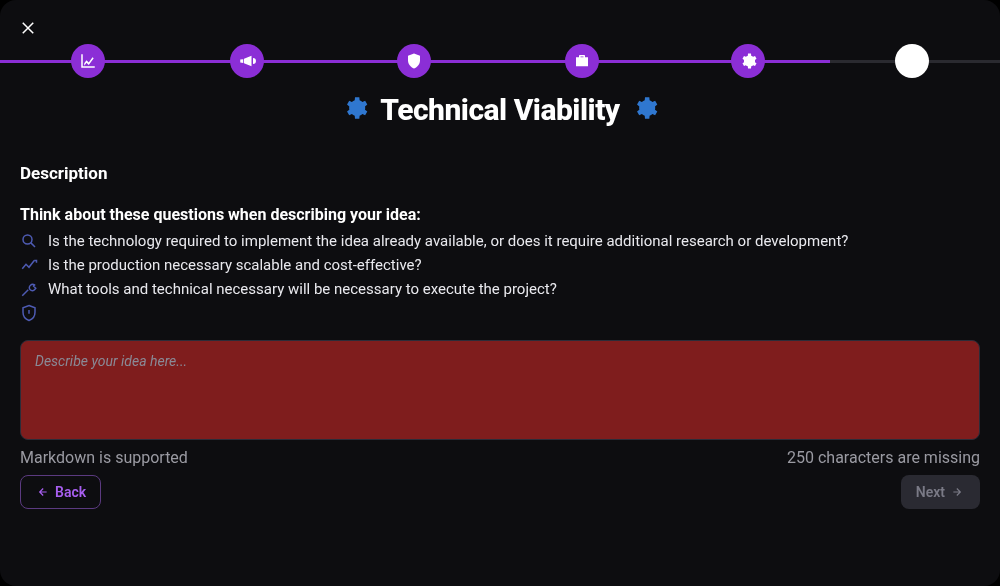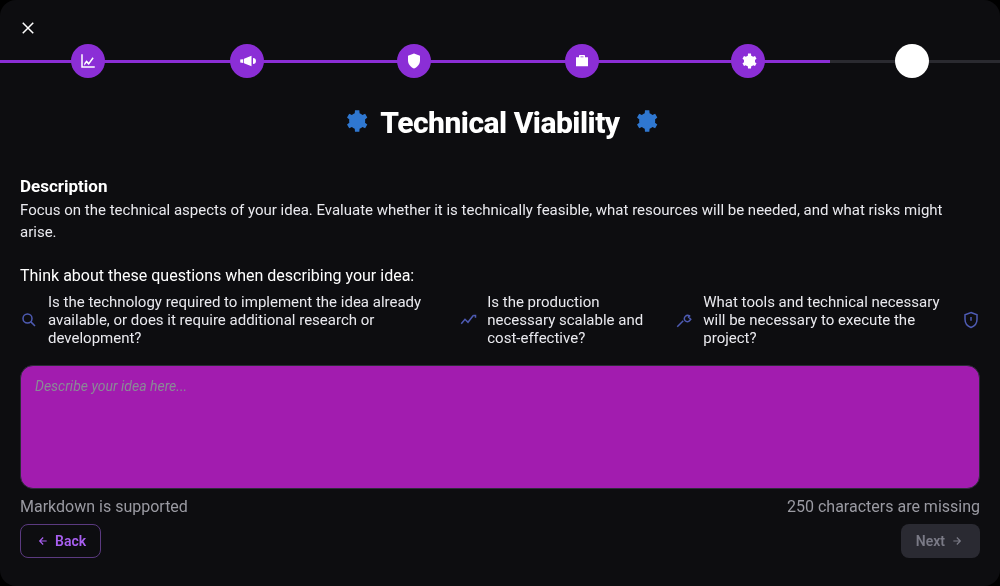--- a/index.html
+++ b/index.html
@@ -13,35 +13,35 @@
   .track-fill { position:absolute; left:0; top:16px; height:3px; background:#8b2ed6; }
   .nodes { position:absolute; left:0; right:0; top:0; height:34px; }
   .node { position:absolute; top:0; width:34px; height:34px; border-radius:50%; display:flex; align-items:center; justify-content:center; transform:translateX(-50%); }
   .node.filled { background:#8b2ed6; color:#fff; }
   .node.pending { background:#fff; }
   .node.pending .icn { filter: grayscale(1); opacity:0.45; }
   .icn { width:18px; height:18px; display:block; }
   .icn svg { width:100%; height:100%; fill:currentColor; }
 
   .content { padding: 24px 20px 0 20px; }
-  .title-row { display:flex; align-items:center; justify-content:center; gap:12px; margin-top:27px; }
+  .title-row { display:flex; align-items:center; justify-content:center; gap:12px; margin-top:14px; }
   .title-row h1 { font-size:30px; font-weight:800; letter-spacing:-0.5px; }
   .gearblue svg { width:26px; height:26px; fill:#2f77d0; }
 
   .sect-h { font-size:17px; font-weight:700; margin-top:12px; }
   .desc-text { font-size:15px; color:#e9e9ee; margin-top:4px; line-height:1.45; }
 
-  .q-head { font-size:16px; font-weight:400; margin-top:22px; }
-  .qlist { margin-top:8px; display:flex; flex-direction:row; gap:6px;}
+  .q-head { font-size:16px; font-weight:700; margin-top:22px; }
+  .qlist { margin-top:8px; display:flex; flex-direction:column; gap:6px;}
   .qrow { display:flex; align-items:center; gap:10px; font-size:15px; color:#e9e9ee;}
   .qicon { width:18px; height:18px; flex:0 0 18px; color:#4e5bb3; }
   .qicon svg { width:100%; height:100%; stroke:#4e5bb3; fill:none; stroke-width:2; }
 
   .textarea { margin:18px 20px 0 20px; }
-  textarea { width:100%; height:124px; resize:none; border-radius:13px; background:#a21caf; border:1px solid #2c2c38; padding:12px 14px; color:#fff; font-size:14px; font-family:inherit; outline:none;}
+  textarea { width:100%; height:100px; resize:none; border-radius:8px; background:#7f1d1d; border:1px solid #2c2c38; padding:12px 14px; color:#fff; font-size:14px; font-family:inherit; outline:none;}
   textarea::placeholder { color:#8a8a96; font-style:italic; }
 
   .meta-row { display:flex; justify-content:space-between; padding:4px 20px 0 20px; font-size:16px; color:#9a9aa2;}
   .btn-row { display:flex; justify-content:space-between; padding:8px 20px 14px 20px;}
   .btn { display:inline-flex; align-items:center; gap:6px; padding:8px 14px; border-radius:8px; font-size:14px; font-weight:600; cursor:pointer; border:1px solid transparent;}
   .btn.back { color:#a85ff0; border-color:#5b3a80; background:transparent;}
   .btn.next { background:#2a2a32; color:#7a7a86; cursor:not-allowed;}
   .arrow { width:14px; height:14px; }
   .arrow svg { width:100%; height:100%; stroke:currentColor; stroke-width:2; fill:none;}
 </style>
@@ -98,21 +98,20 @@
           <path d="M12 8a4 4 0 100 8 4 4 0 000-8zm9.4 4a7.5 7.5 0 00-.15-1.5l2.1-1.64-2-3.46-2.5 1a7.6 7.6 0 00-2.6-1.5L16 2h-4l-.25 2.9a7.6 7.6 0 00-2.6 1.5l-2.5-1-2 3.46 2.1 1.64A7.5 7.5 0 006.6 12c0 .5.05 1 .15 1.5l-2.1 1.64 2 3.46 2.5-1a7.6 7.6 0 002.6 1.5L12 22h4l.25-2.9a7.6 7.6 0 002.6-1.5l2.5 1 2-3.46-2.1-1.64c.1-.5.15-1 .15-1.5z"></path>
         </svg></span>
     <h1>Technical Viability</h1>
     <span class="gearblue"><svg viewBox="0 0 24 24">
           <path d="M12 8a4 4 0 100 8 4 4 0 000-8zm9.4 4a7.5 7.5 0 00-.15-1.5l2.1-1.64-2-3.46-2.5 1a7.6 7.6 0 00-2.6-1.5L16 2h-4l-.25 2.9a7.6 7.6 0 00-2.6 1.5l-2.5-1-2 3.46 2.1 1.64A7.5 7.5 0 006.6 12c0 .5.05 1 .15 1.5l-2.1 1.64 2 3.46 2.5-1a7.6 7.6 0 002.6 1.5L12 22h4l.25-2.9a7.6 7.6 0 002.6-1.5l2.5 1 2-3.46-2.1-1.64c.1-.5.15-1 .15-1.5z"></path>
         </svg></span>
   </div>
 
   <div class="content">
     <div class="sect-h">Description</div>
-    <div class="desc-text">Focus on the technical aspects of your idea. Evaluate whether it is technically feasible, what resources will be needed, and what risks might arise.</div>
 
     <div class="q-head">Think about these questions when describing your idea:</div>
     <div class="qlist" id="qlist">
         <div class="qrow">
           <span class="qicon"><svg viewBox="0 0 24 24">
               <circle cx="10" cy="10" r="6"></circle>
               <path d="M20 20l-5.5-5.5"></path>
             </svg></span>
           <span>Is the technology required to implement the idea already available, or does it require additional research or development?</span>
         </div>

